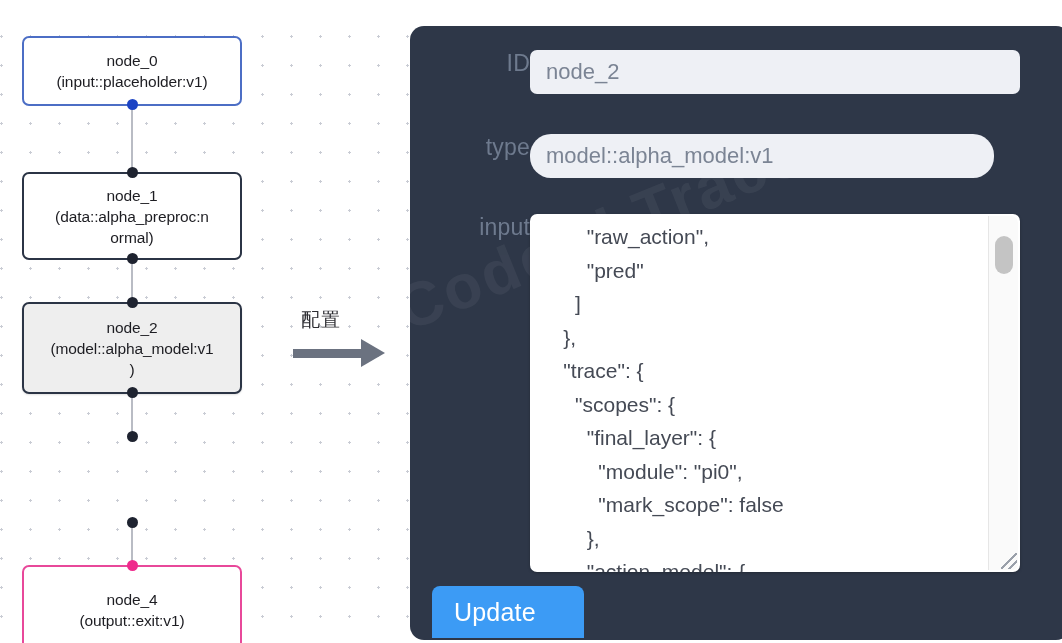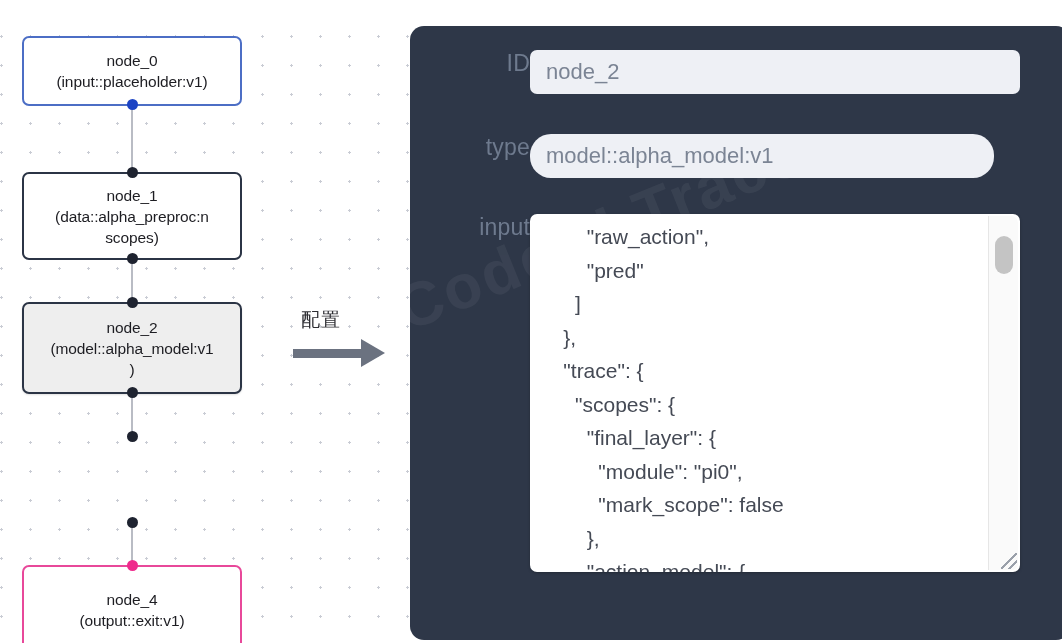--- a/index.html
+++ b/index.html
@@ -269,21 +269,21 @@
   <div class="port" id="p3b"></div>
   <div class="port pink" id="p4t"></div>
 
   <div class="node input" id="node0">
     <span class="nlabel">node_0
 (input::placeholder:v1)</span>
   </div>
   <div class="node" id="node1">
     <span class="nlabel">node_1
 (data::alpha_preproc:n
-scopes)</span>
+ormal)</span>
   </div>
   <div class="node selected" id="node2">
     <span class="nlabel">node_2
 (model::alpha_model:v1
 )</span>
   </div>
   <div class="node output" id="node4">
     <span class="nlabel">node_4
 (output::exit:v1)</span>
   </div>
@@ -322,16 +322,17 @@
           "mark_scope": false
         },
         "action_model": {</div>
         <div id="ta-scroll-track">
           <div id="ta-scroll-thumb"></div>
         </div>
         <div id="ta-resize"></div>
       </div>
     </div>
 
+    <button id="update-button">Update</button>
 
   </div>
 
 </div>
 
 </body></html>

